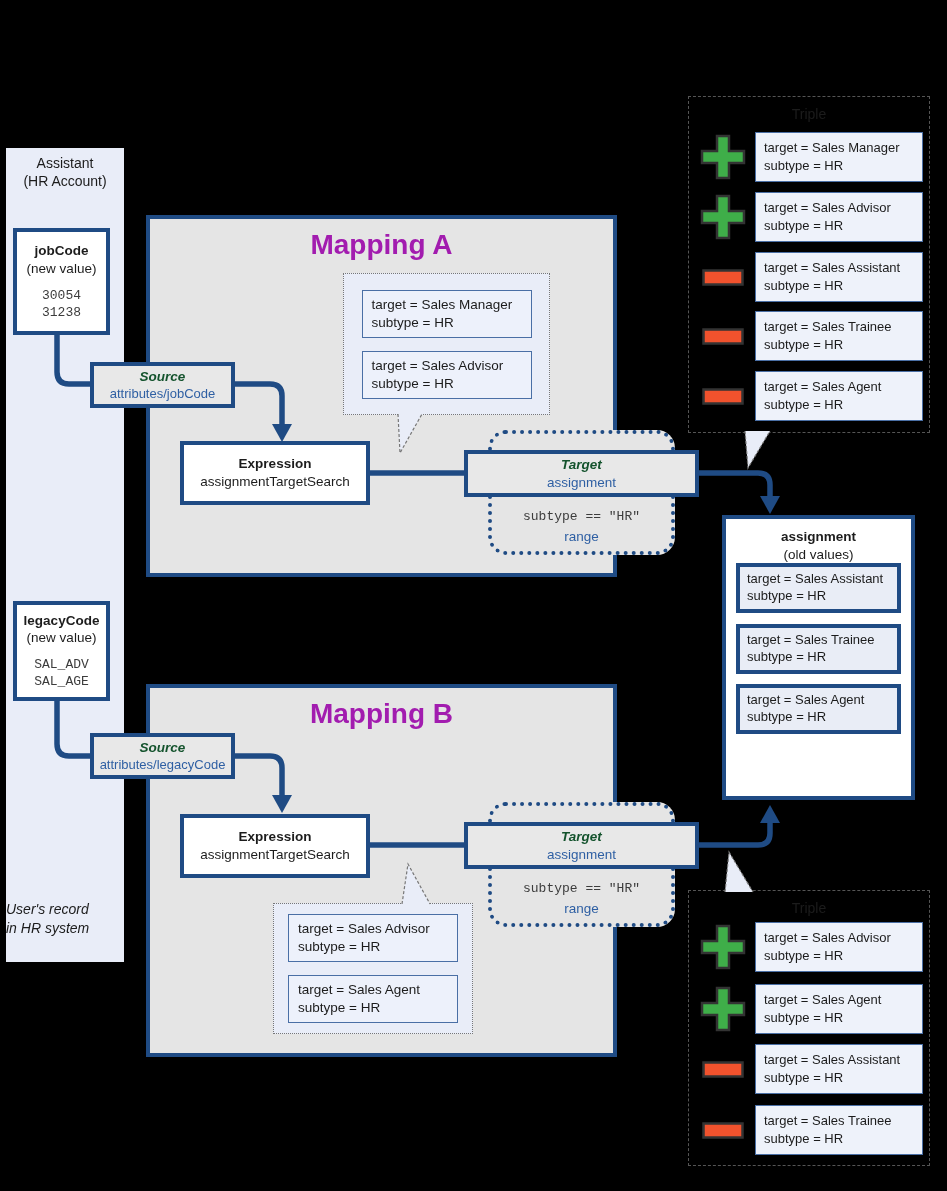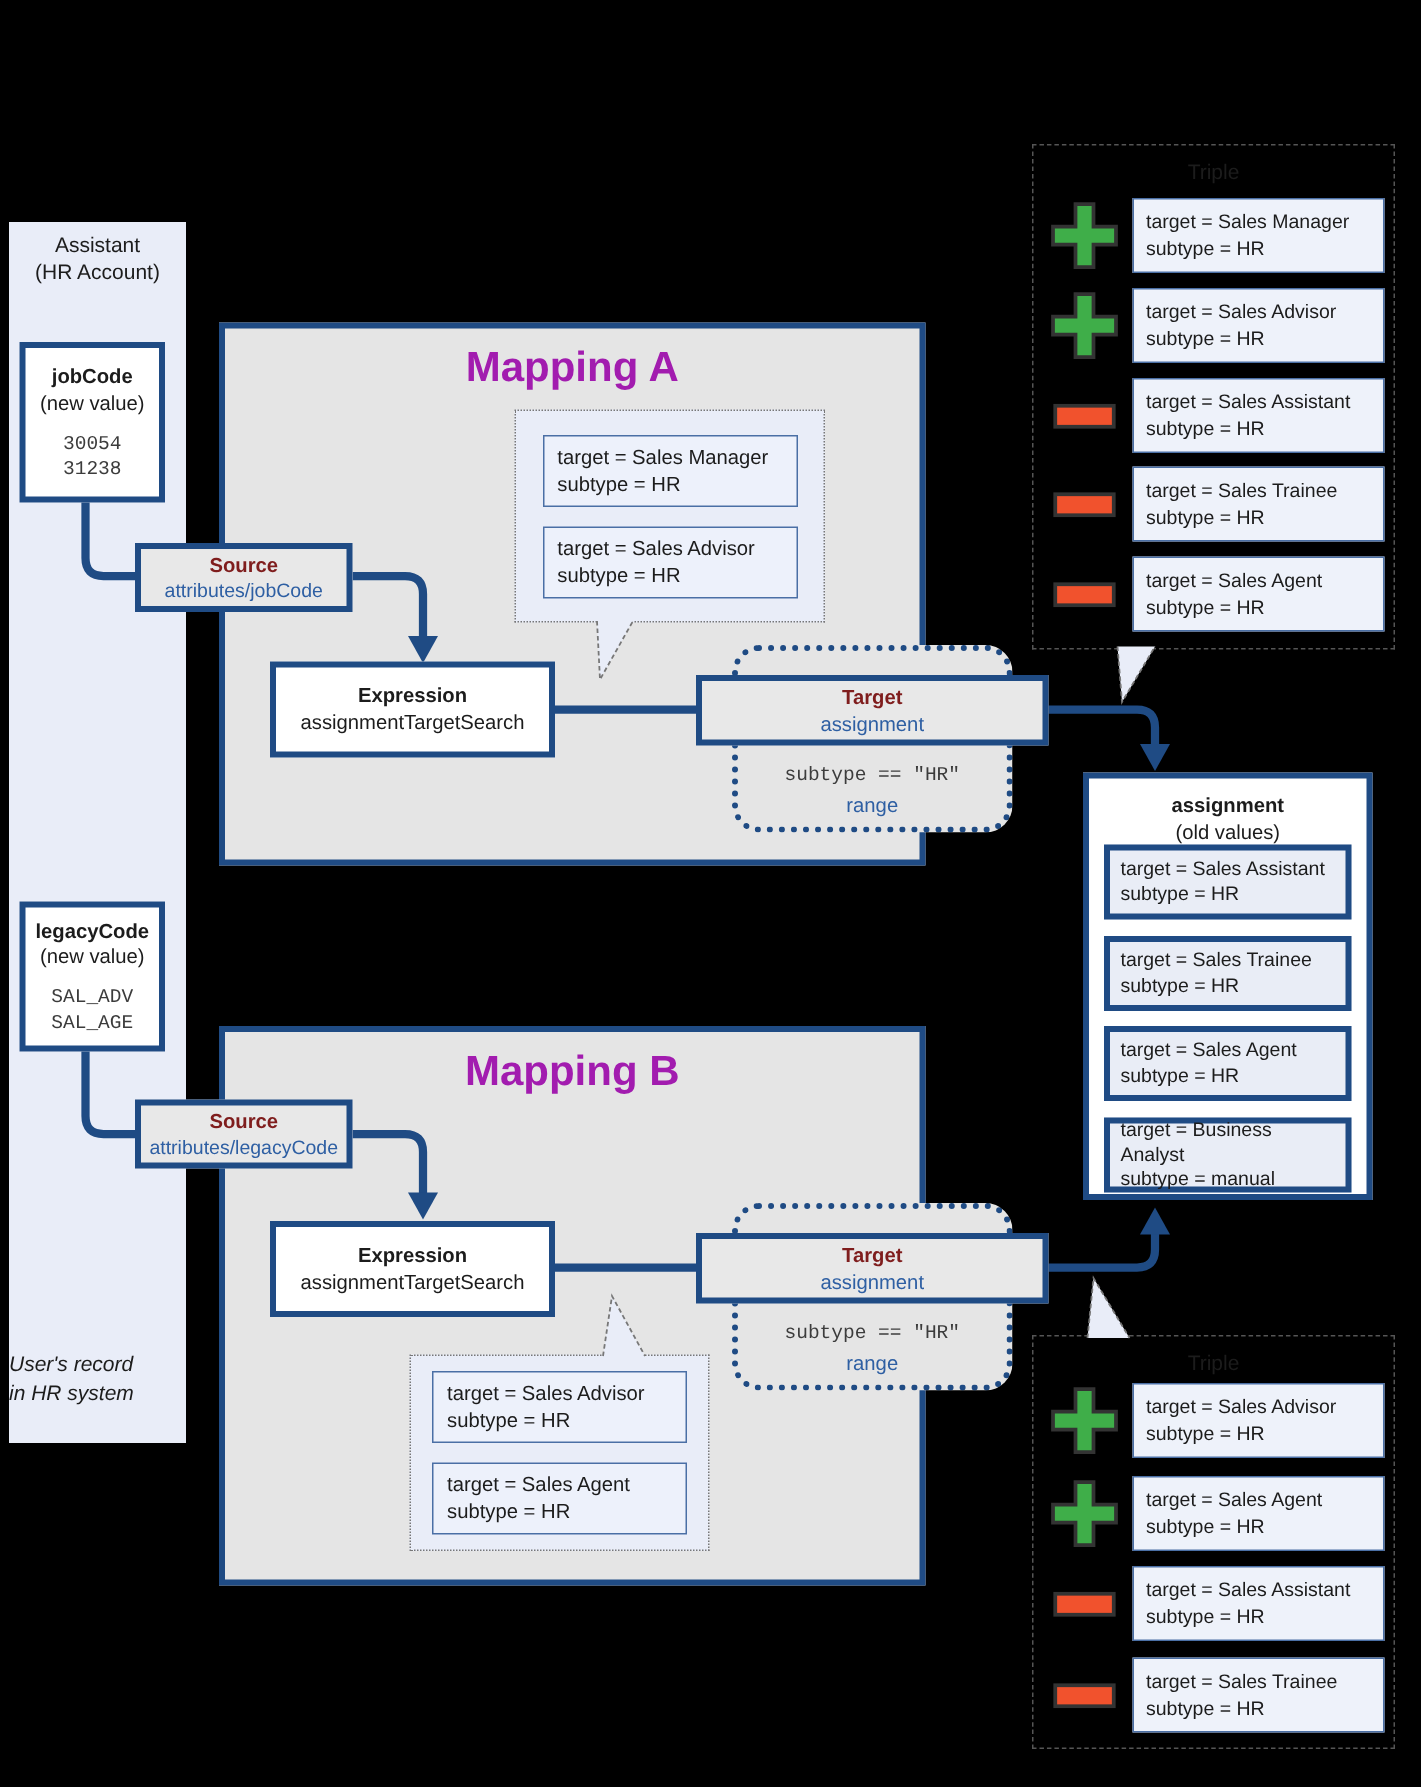--- a/index.html
+++ b/index.html
@@ -13,21 +13,21 @@
   .mapping-title { text-align:center; font-weight:bold; font-size:28px; color:#a21caf; padding-top:10px; }
   .panel-title { text-align:center; font-size:14px; line-height:1.32; }
   .node {
     border:4px solid #1f4b84; display:flex; flex-direction:column;
     justify-content:center; align-items:center; text-align:center;
     font-size:13.5px; line-height:1.32;
   }
   .gray-node { background:#e8e8e8; }
   .white-node { background:#ffffff; }
   .hd { font-weight:bold; }
-  .navy-text { color:#7f1d1d; }
+  .navy-text { color:#14532d;font-style:italic; }
   .blue-text { color:#2e5fa3; }
   .mono { font-family:"Liberation Mono", monospace; font-size:13px; color:#3c3c3c; }
   .bubble {
     background:#e9edf8; border:1.6px dotted #777;
     display:flex; flex-direction:column; justify-content:center; align-items:center; gap:13px;
   }
   .bubble-item {
     width:170px; height:48px; border:1.5px solid #4a6fa5; background:#edf1fb;
     box-sizing:border-box; display:flex; flex-direction:column; justify-content:center;
     padding:3px 9px; font-size:13.5px; line-height:1.33; text-align:left;
@@ -252,24 +252,20 @@
       <div>subtype = HR</div>
     </div>
     <div class="assign-item" style="top:105px;">
       <div>target = Sales Trainee</div>
       <div>subtype = HR</div>
     </div>
     <div class="assign-item" style="top:165px;">
       <div>target = Sales Agent</div>
       <div>subtype = HR</div>
     </div>
-    <div class="assign-item" style="top:226px;">
-      <div>target = Business Analyst</div>
-      <div>subtype = manual</div>
-    </div>
   </div>
 
   <div class="abs dashed-box" style="left:688px; top:890px; width:242px; height:276px;">
     <div class="triple-title">Triple</div>
 
     <div class="triple-item" style="top:31px;">
       <span class="sign-wrap">
         <svg width="48" height="48" viewBox="0 0 48 48">
             <path d="M18 3 H30 V18 H45 V30 H30 V45 H18 V30 H3 V18 H18 Z" fill="#3fae49" stroke="#333" stroke-width="2.5"></path>
           </svg>

